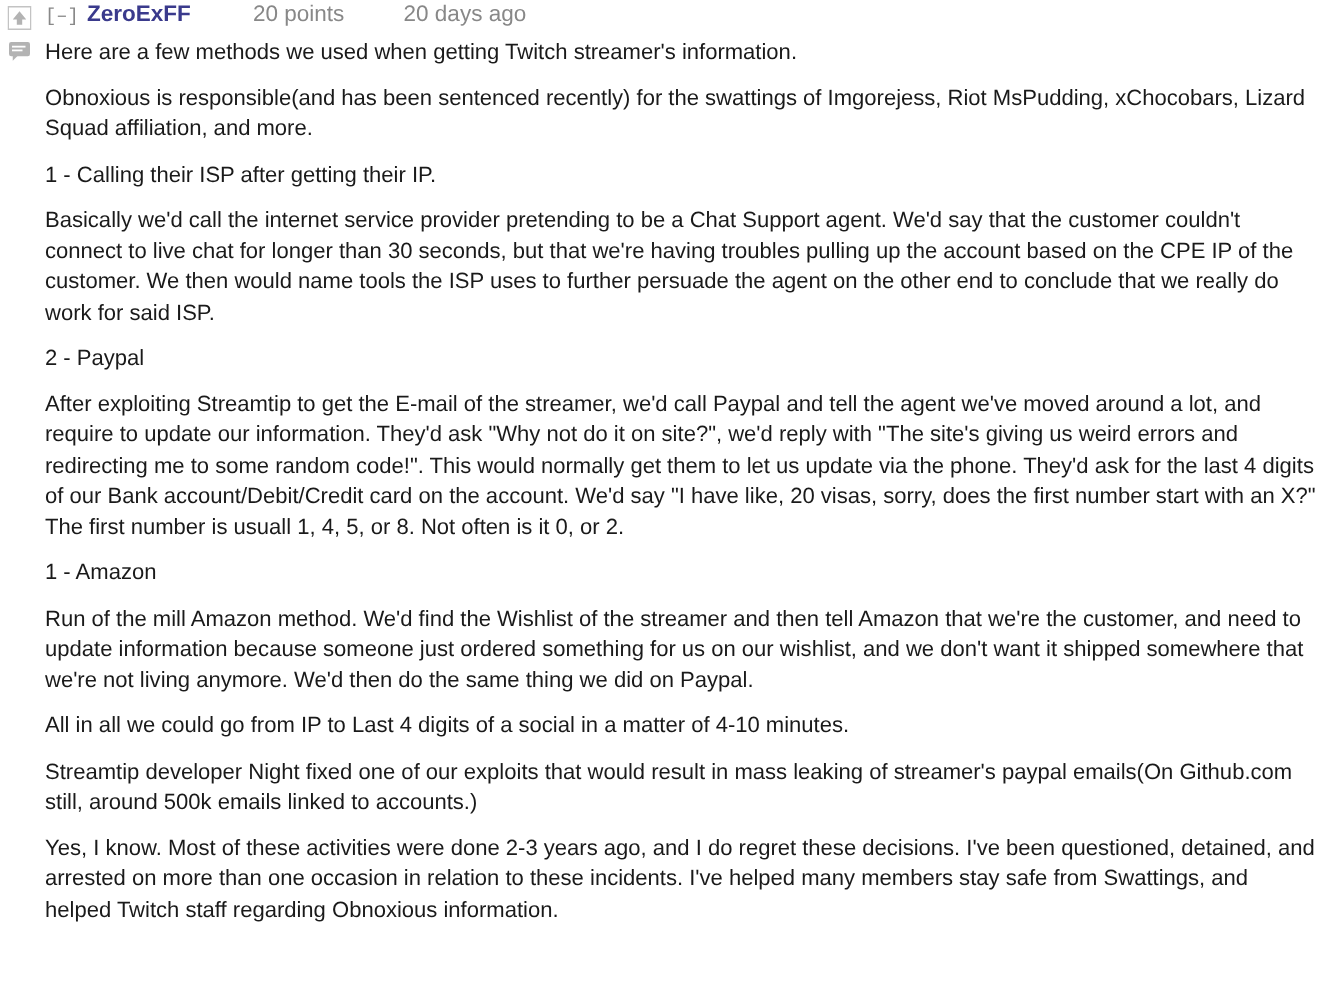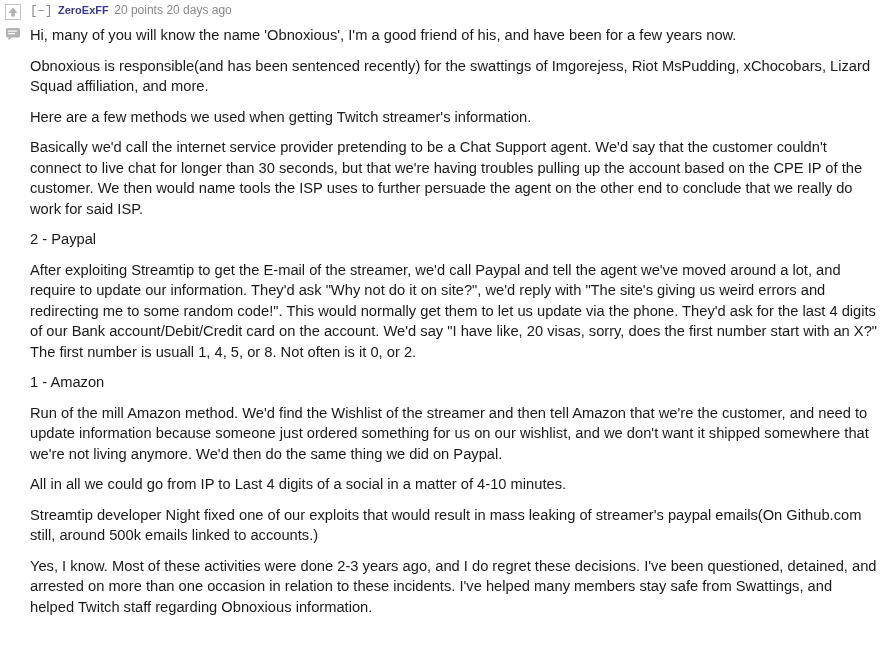--- a/index.html
+++ b/index.html
@@ -57,28 +57,29 @@
   }
   .collapse-toggle {
     color: #888888;
     cursor: pointer;
     font-family: "Liberation Mono", monospace;
     font-size: 12.5px;
   }
   .author {
     color: #3a3a8c;
     font-weight: bold;
-    font-size: 11px;
+    font-size: 15px;
     text-decoration: none;
     cursor: pointer;
     margin: 0 2px;
   }
   .score, .age {
     color: #888888;
-    font-size: 12px;
+    font-size: 15px;
+    margin-left: 36px;
   }
 
   .body-text p {
     font-size: 14.7px;
     line-height: 20.5px;
     margin: 0 0 10px 0;
     color: #1a1a1a;
     max-width: 848px;
   }
   .body-text p:last-child { margin-bottom: 0; }
@@ -108,23 +109,23 @@
   <div class="content">
 
     <div class="meta-line">
       <span class="collapse-toggle">[–]</span>
       <a class="author">ZeroExFF</a>
       <span class="score">20 points</span>
       <span class="age">20 days ago</span>
     </div>
 
     <div class="body-text">
-      <p>Hi, many of you will know the name 'Obnoxious', I'm a good friend of his, and have been for a few years now.</p>
+      <p>Here are a few methods we used when getting Twitch streamer's information.</p>
       <p>Obnoxious is responsible(and has been sentenced recently) for the swattings of Imgorejess, Riot MsPudding, xChocobars, Lizard Squad affiliation, and more.</p>
-      <p>Here are a few methods we used when getting Twitch streamer's information.</p>
+      <p>1 - Calling their ISP after getting their IP.</p>
       <p>Basically we'd call the internet service provider pretending to be a Chat Support agent. We'd say that the customer couldn't connect to live chat for longer than 30 seconds, but that we're having troubles pulling up the account based on the CPE IP of the customer. We then would name tools the ISP uses to further persuade the agent on the other end to conclude that we really do work for said ISP.</p>
       <p>2 - Paypal</p>
       <p>After exploiting Streamtip to get the E-mail of the streamer, we'd call Paypal and tell the agent we've moved around a lot, and require to update our information. They'd ask "Why not do it on site?", we'd reply with "The site's giving us weird errors and redirecting me to some random code!". This would normally get them to let us update via the phone. They'd ask for the last 4 digits of our Bank account/Debit/Credit card on the account. We'd say "I have like, 20 visas, sorry, does the first number start with an X?" The first number is usuall 1, 4, 5, or 8. Not often is it 0, or 2.</p>
       <p>1 - Amazon</p>
       <p>Run of the mill Amazon method. We'd find the Wishlist of the streamer and then tell Amazon that we're the customer, and need to update information because someone just ordered something for us on our wishlist, and we don't want it shipped somewhere that we're not living anymore. We'd then do the same thing we did on Paypal.</p>
       <p>All in all we could go from IP to Last 4 digits of a social in a matter of 4-10 minutes.</p>
       <p>Streamtip developer Night fixed one of our exploits that would result in mass leaking of streamer's paypal emails(On Github.com still, around 500k emails linked to accounts.)</p>
       <p>Yes, I know. Most of these activities were done 2-3 years ago, and I do regret these decisions. I've been questioned, detained, and arrested on more than one occasion in relation to these incidents. I've helped many members stay safe from Swattings, and helped Twitch staff regarding Obnoxious information.</p>
 
     </div>

